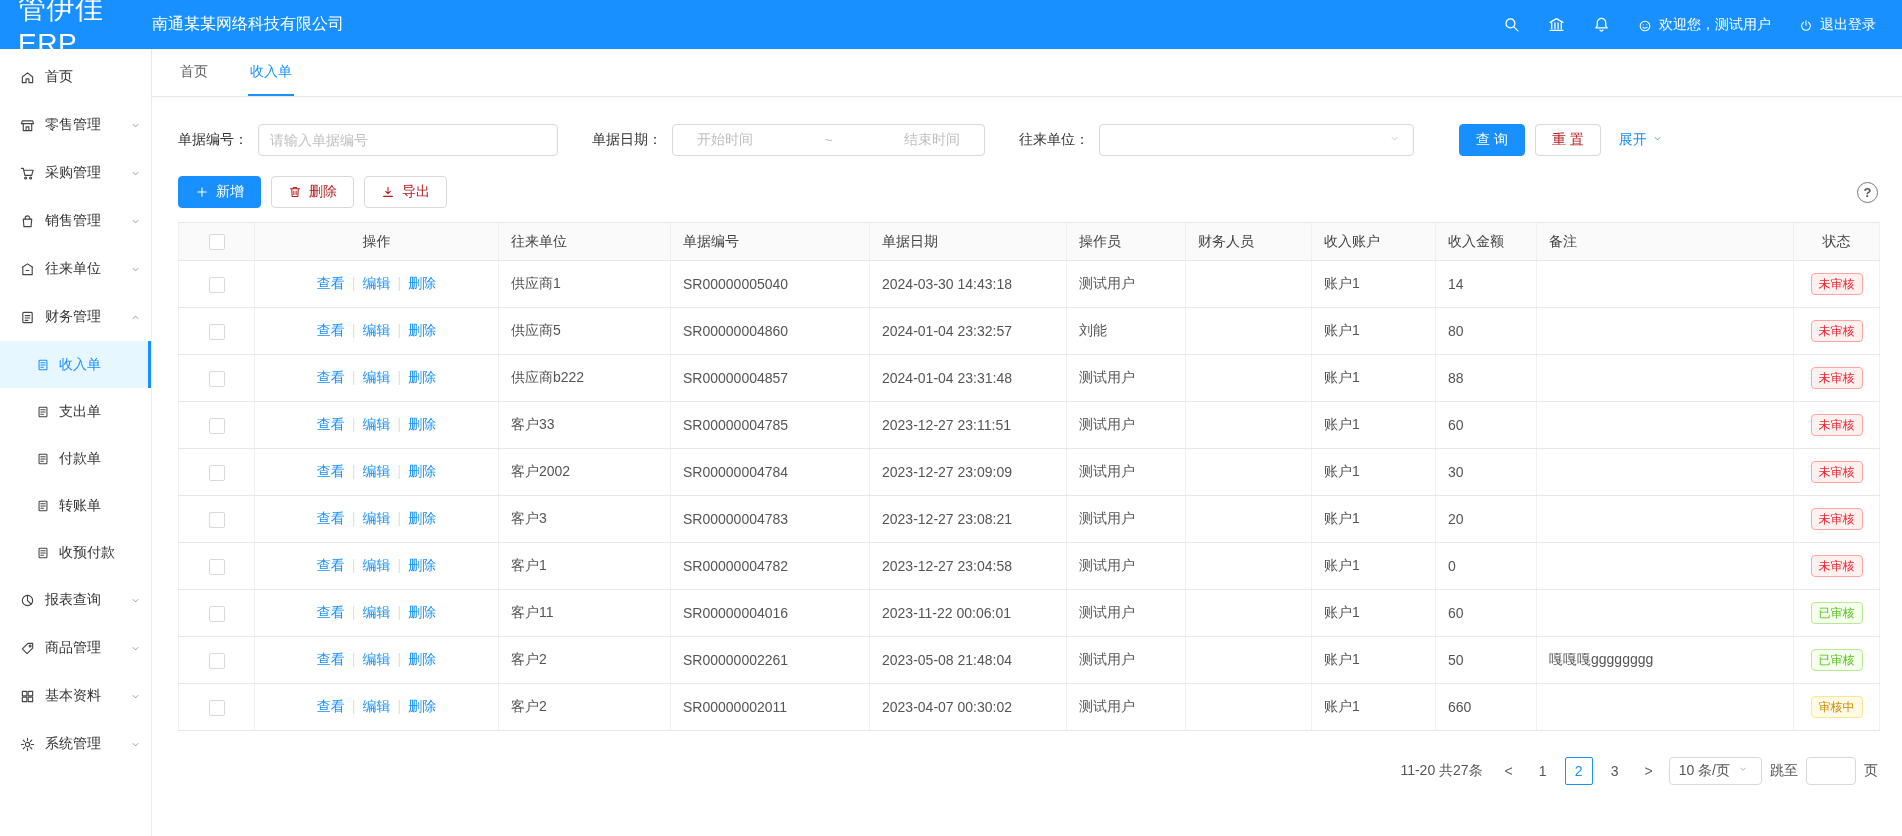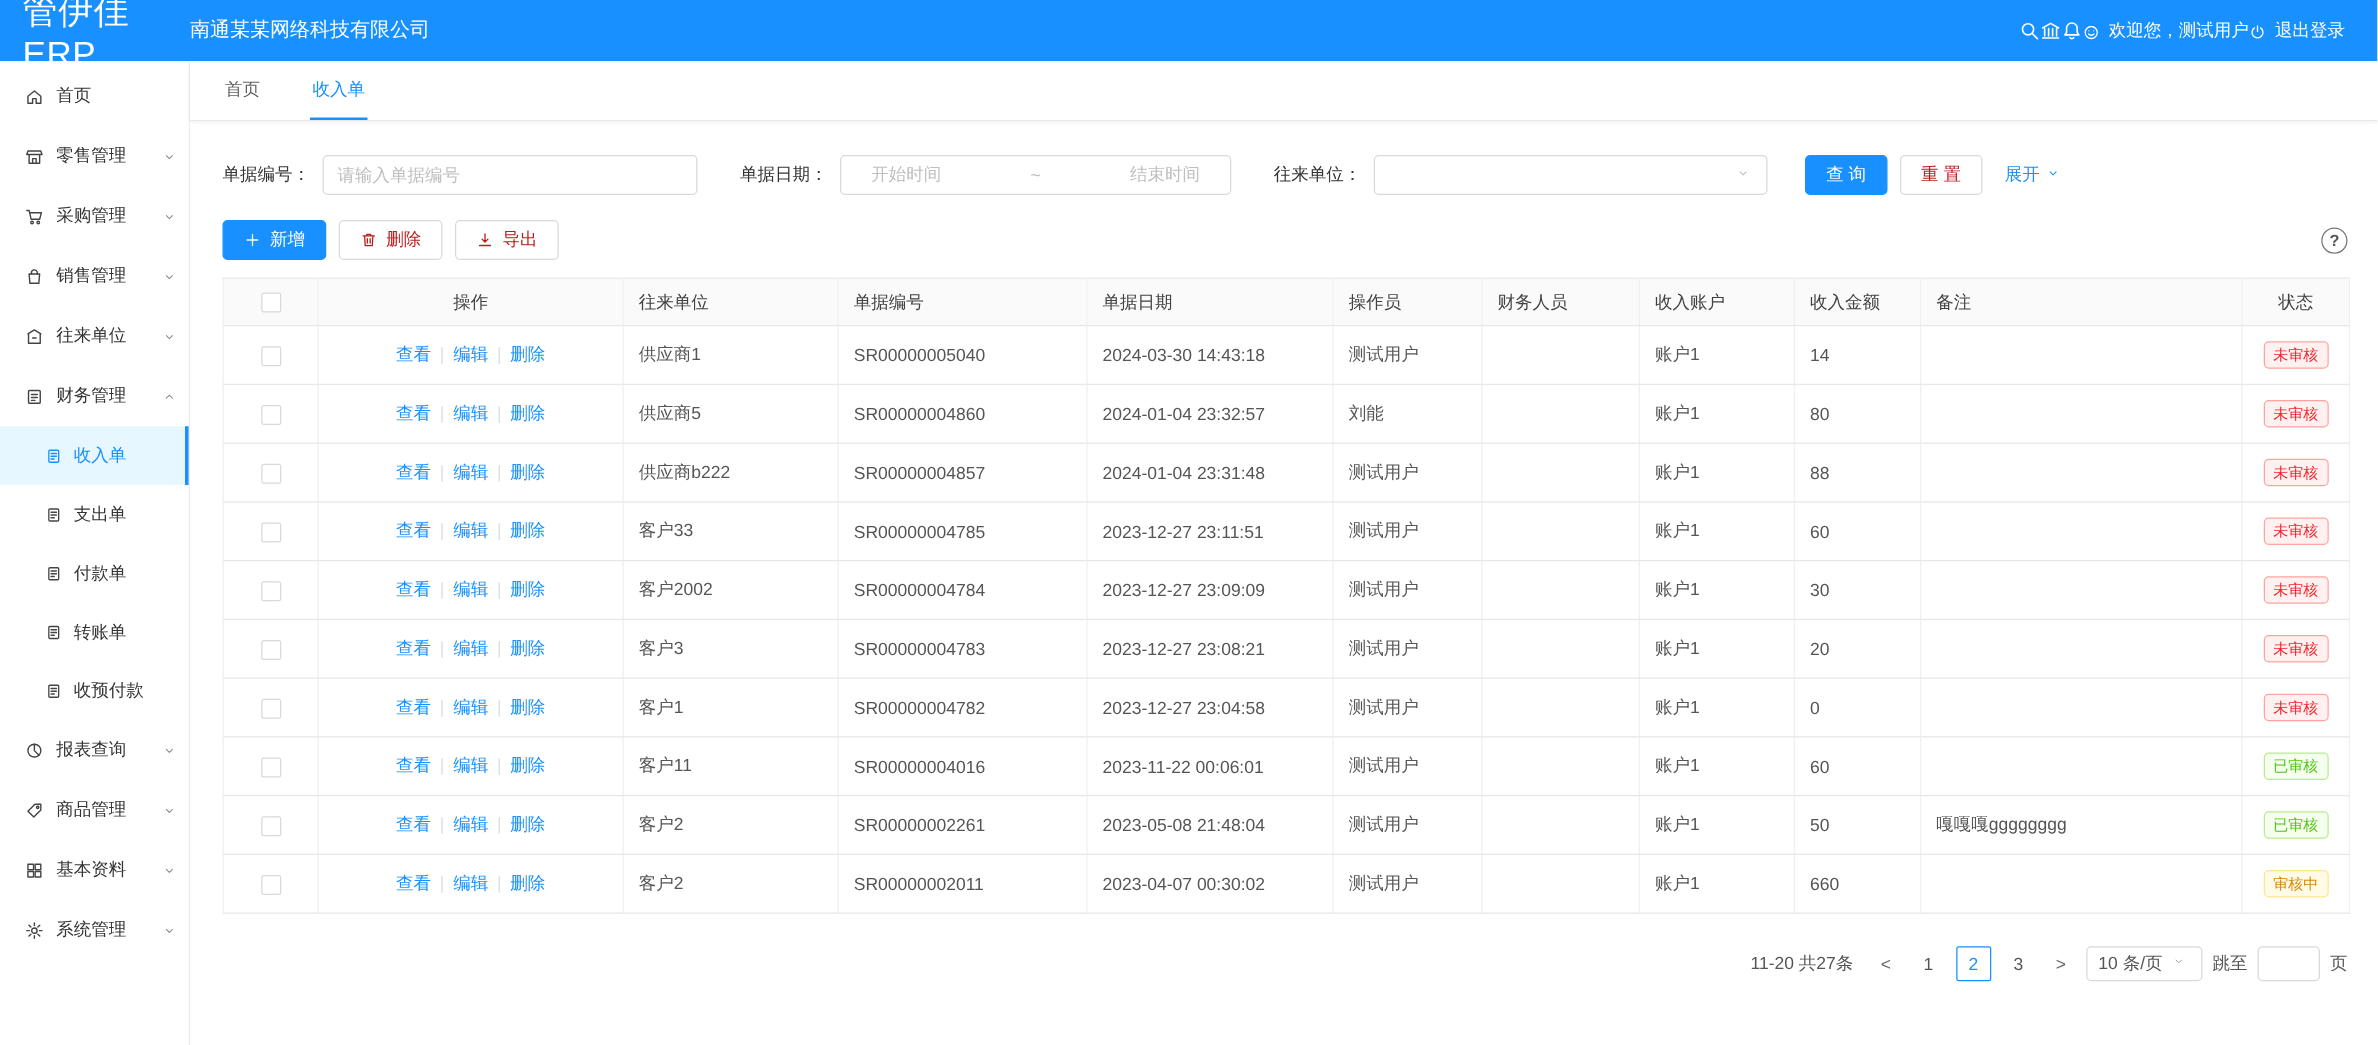--- a/index.html
+++ b/index.html
@@ -6,21 +6,21 @@
   html,body { width:1902px; height:836px; overflow:hidden; }
   body { font-family:"Liberation Sans","DejaVu Sans",sans-serif; font-size:14px; color:#333; background:#fff; }
   svg { display:block; }
 
   .app { width:1902px; height:836px; display:flex; flex-direction:column; }
 
   
   .topbar { height:49px; background:#1890ff; color:#fff; display:flex; align-items:center; flex:0 0 auto; }
   .logo { width:152px; flex:0 0 auto; padding-left:18px; font-size:28px; font-weight:normal; letter-spacing:.5px; }
   .company { font-size:16px; }
-  .topbar-right { margin-left:auto; display:flex; align-items:center; padding-right:26px; }
+  .topbar-right { margin-left:auto; display:flex; align-items:center; gap:28px; padding-right:26px; }
   .tb-icon { width:17px; height:17px; cursor:pointer; }
   .tb-icon svg { width:17px; height:17px; }
   .tb-user, .tb-logout { display:flex; align-items:center; gap:7px; cursor:pointer; font-size:14px; }
   .tb-user svg, .tb-logout svg { width:16px; height:16px; }
 
   
   .body-row { flex:1; display:flex; min-height:0; }
   .sidebar { width:152px; flex:0 0 auto; background:#fff; border-right:1px solid #ececec; padding-top:4px; overflow:hidden; }
   .menu-item { height:48px; display:flex; align-items:center; gap:10px; padding:0 10px 0 20px; color:#333; cursor:pointer; }
   .menu-item .mi-icon { width:15px; height:15px; flex:0 0 auto; color:#444; }
@@ -47,21 +47,21 @@
   .f-input { width:300px; height:32px; border:1px solid #d9d9d9; border-radius:4px; padding:0 11px; font-size:14px; color:#333; outline:none; font-family:inherit; }
   .f-input::placeholder { color:#bfbfbf; }
   .date-range { width:313px; height:32px; border:1px solid #d9d9d9; border-radius:4px; display:flex; align-items:center; justify-content:space-between; padding:0 24px; color:#bfbfbf; cursor:pointer; }
   .date-range .dr-sep { color:#bfbfbf; }
   .select { width:315px; height:32px; border:1px solid #d9d9d9; border-radius:4px; display:flex; align-items:center; justify-content:flex-end; padding:0 10px; cursor:pointer; color:#bfbfbf; }
   .select .caret { width:11px; height:11px; color:#bfbfbf; }
   .select .caret svg { width:11px; height:11px; }
   .btn { height:32px; border:1px solid #d9d9d9; background:#fff; color:#b91c1c; border-radius:4px; padding:0 16px; font-size:14px; cursor:pointer; display:inline-flex; align-items:center; gap:7px; font-family:inherit; }
   .btn.primary { background:#1890ff; border-color:#1890ff; color:#fff; }
   .btn svg { width:14px; height:14px; }
-  .filters .btn.primary { margin-left:30px;text-align:right; }
+  .filters .btn.primary { margin-left:45px;text-align:right; }
   .filters .btn + .btn { margin-left:10px; }
   .expand-link { margin-left:18px; color:#1890ff; cursor:pointer; display:inline-flex; align-items:center; gap:5px; text-decoration:none; }
   .expand-link svg { width:11px; height:11px; }
 
   
   .toolbar { display:flex; align-items:center; gap:10px; padding:20px 24px 14px 26px; flex:0 0 auto; }
   .help { margin-left:auto; width:21px; height:21px; border:1.5px solid #777; border-radius:50%; color:#555; font-size:13px; font-weight:bold; display:flex; align-items:center; justify-content:center; cursor:pointer; }
 
   
   .table-wrap { padding:0 24px 4px 26px; flex:0 0 auto; }

